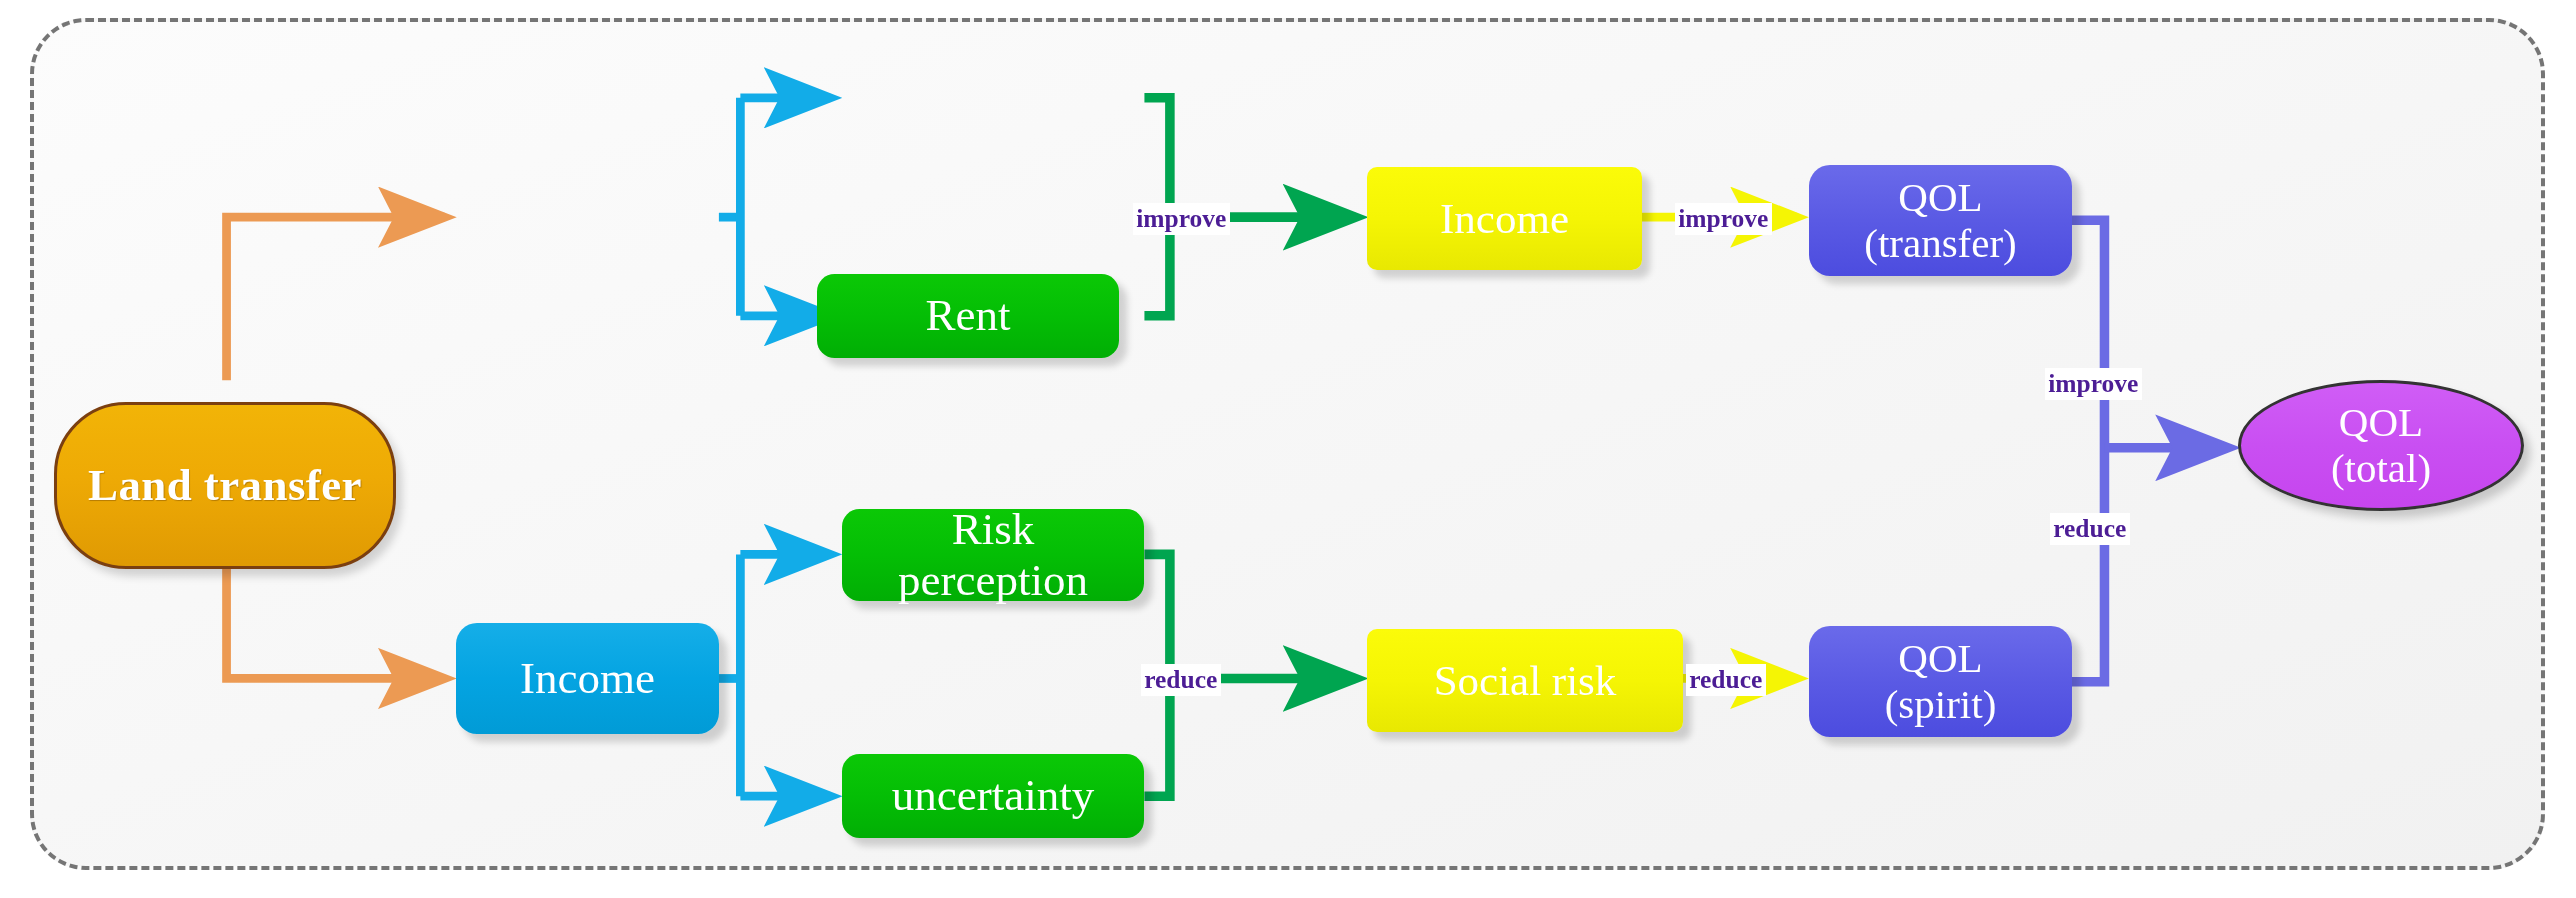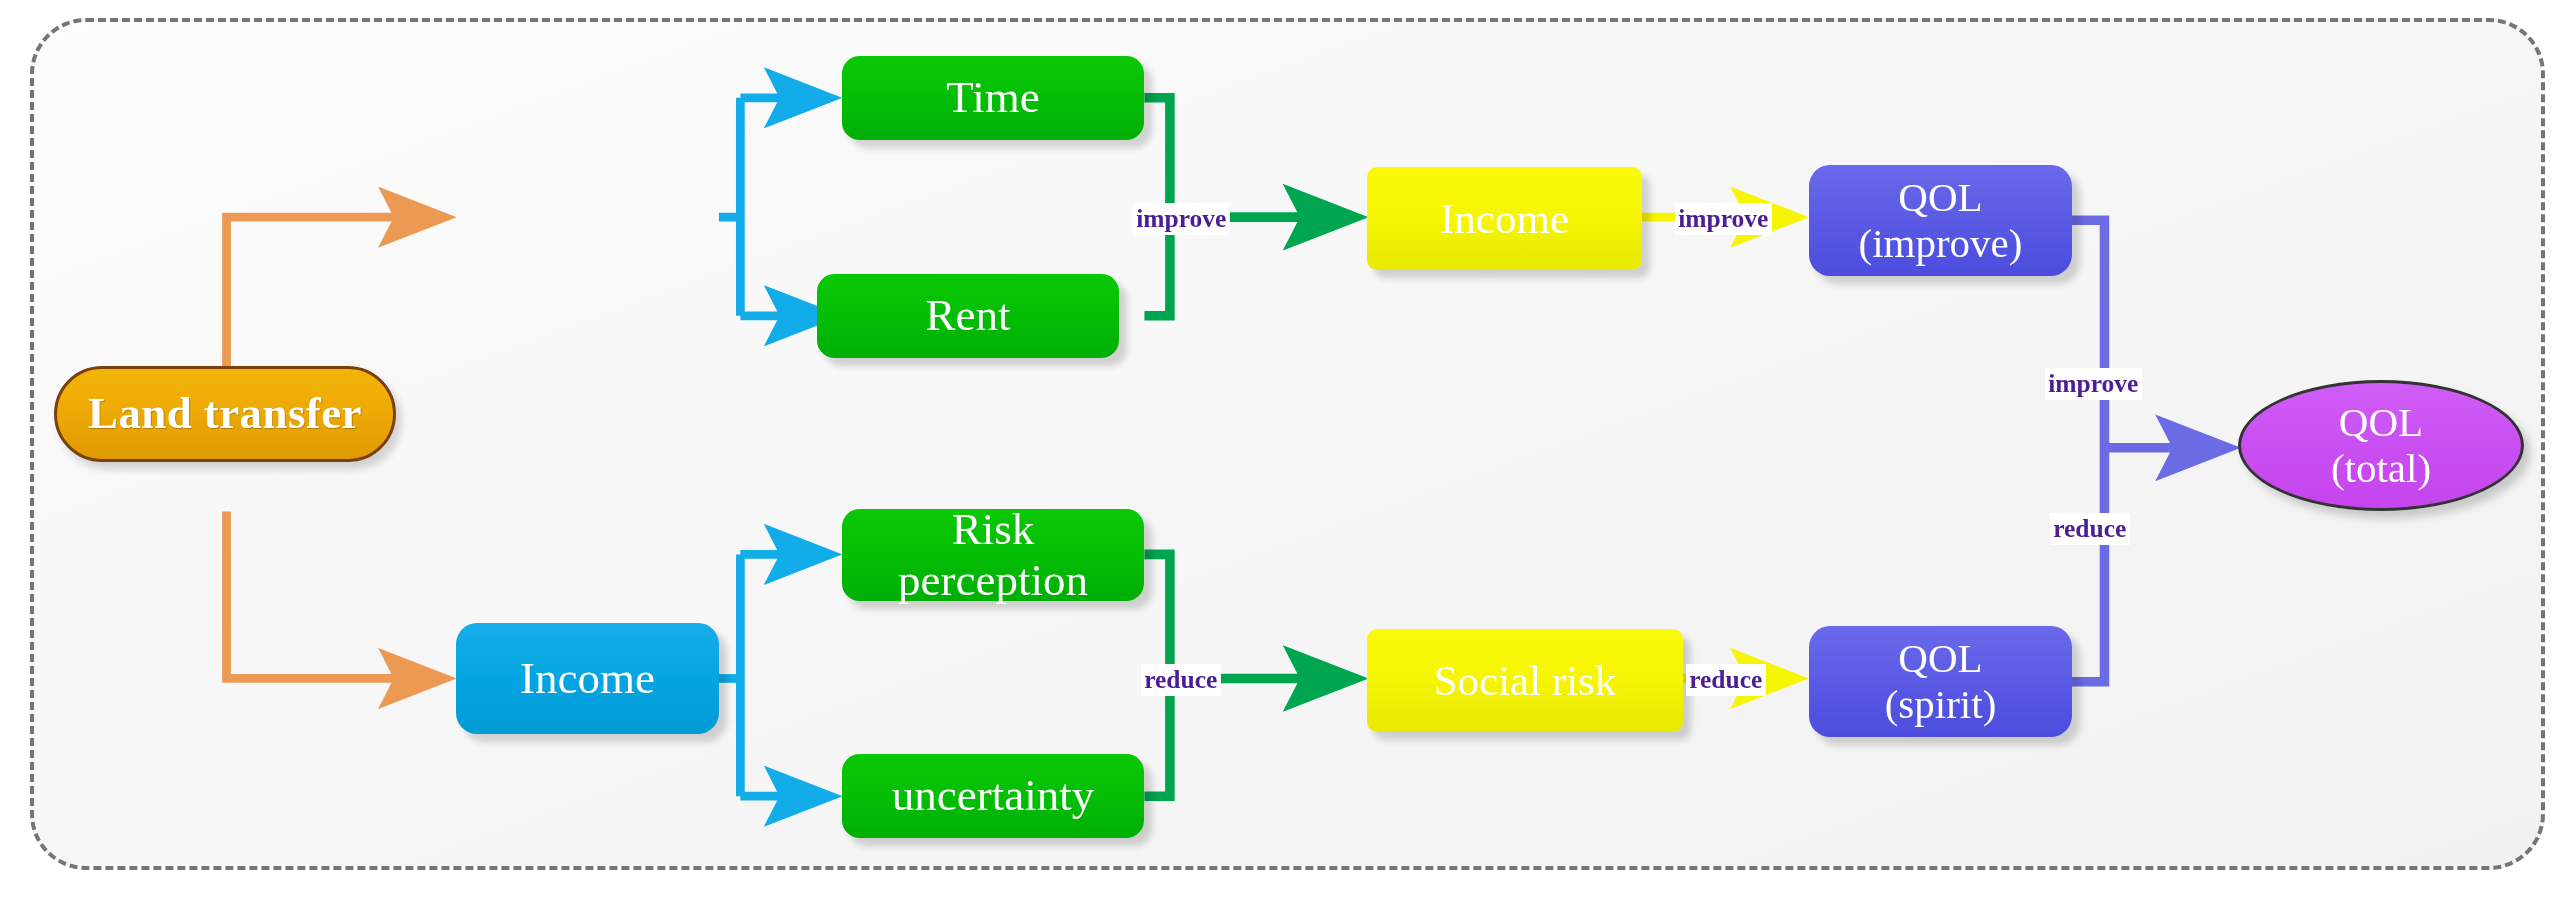--- a/index.html
+++ b/index.html
@@ -43,23 +43,23 @@
     justify-content: center;
     text-align: center;
     color: #ffffff;
     line-height: 1.02;
     z-index: 5;
     user-select: none;
   }
   
   .n-land {
     left: 54px;
-    top: 366px;
+    top: 402px;
     width: 342px;
-    height: 96px;
+    height: 167px;
     border-radius: 72px;
     border: 3.2px solid #7B3F10;
     background: linear-gradient(180deg, #F2B407 0%, #EEAA05 45%, #E09A03 100%);
     font-weight: bold;
     font-size: 45px;
     letter-spacing: 0.4px;
     text-shadow: 0.8px 0.8px 0.8px rgba(90,50,0,.35);
     box-shadow: 5.6px 7.2px 8px rgba(0,0,0,.16);
   }
   
@@ -211,23 +211,20 @@
 
   <div class="node n-land">
     <span>Land transfer</span>
   </div>
 
 
   <div class="node n-blue n-spirit">
     <span>Income</span>
   </div>
 
-  <div class="node n-green n-time">
-    <span>Time</span>
-  </div>
 
   <div class="node n-green n-rent">
     <span>Rent</span>
   </div>
 
   <div class="node n-green n-risk">
     <span>Risk</span>
     <span>perception</span>
   </div>
 
@@ -238,21 +235,21 @@
   <div class="node n-yellow n-income">
     <span>Income</span>
   </div>
 
   <div class="node n-yellow n-social">
     <span>Social risk</span>
   </div>
 
   <div class="node n-indigo n-qol-material">
     <span>QOL</span>
-    <span>(improve)</span>
+    <span>(transfer)</span>
   </div>
 
   <div class="node n-indigo n-qol-spirit">
     <span>QOL</span>
     <span>(spirit)</span>
   </div>
 
   <div class="node n-qol-total">
     <span>QOL</span>
     <span>(total)</span>

